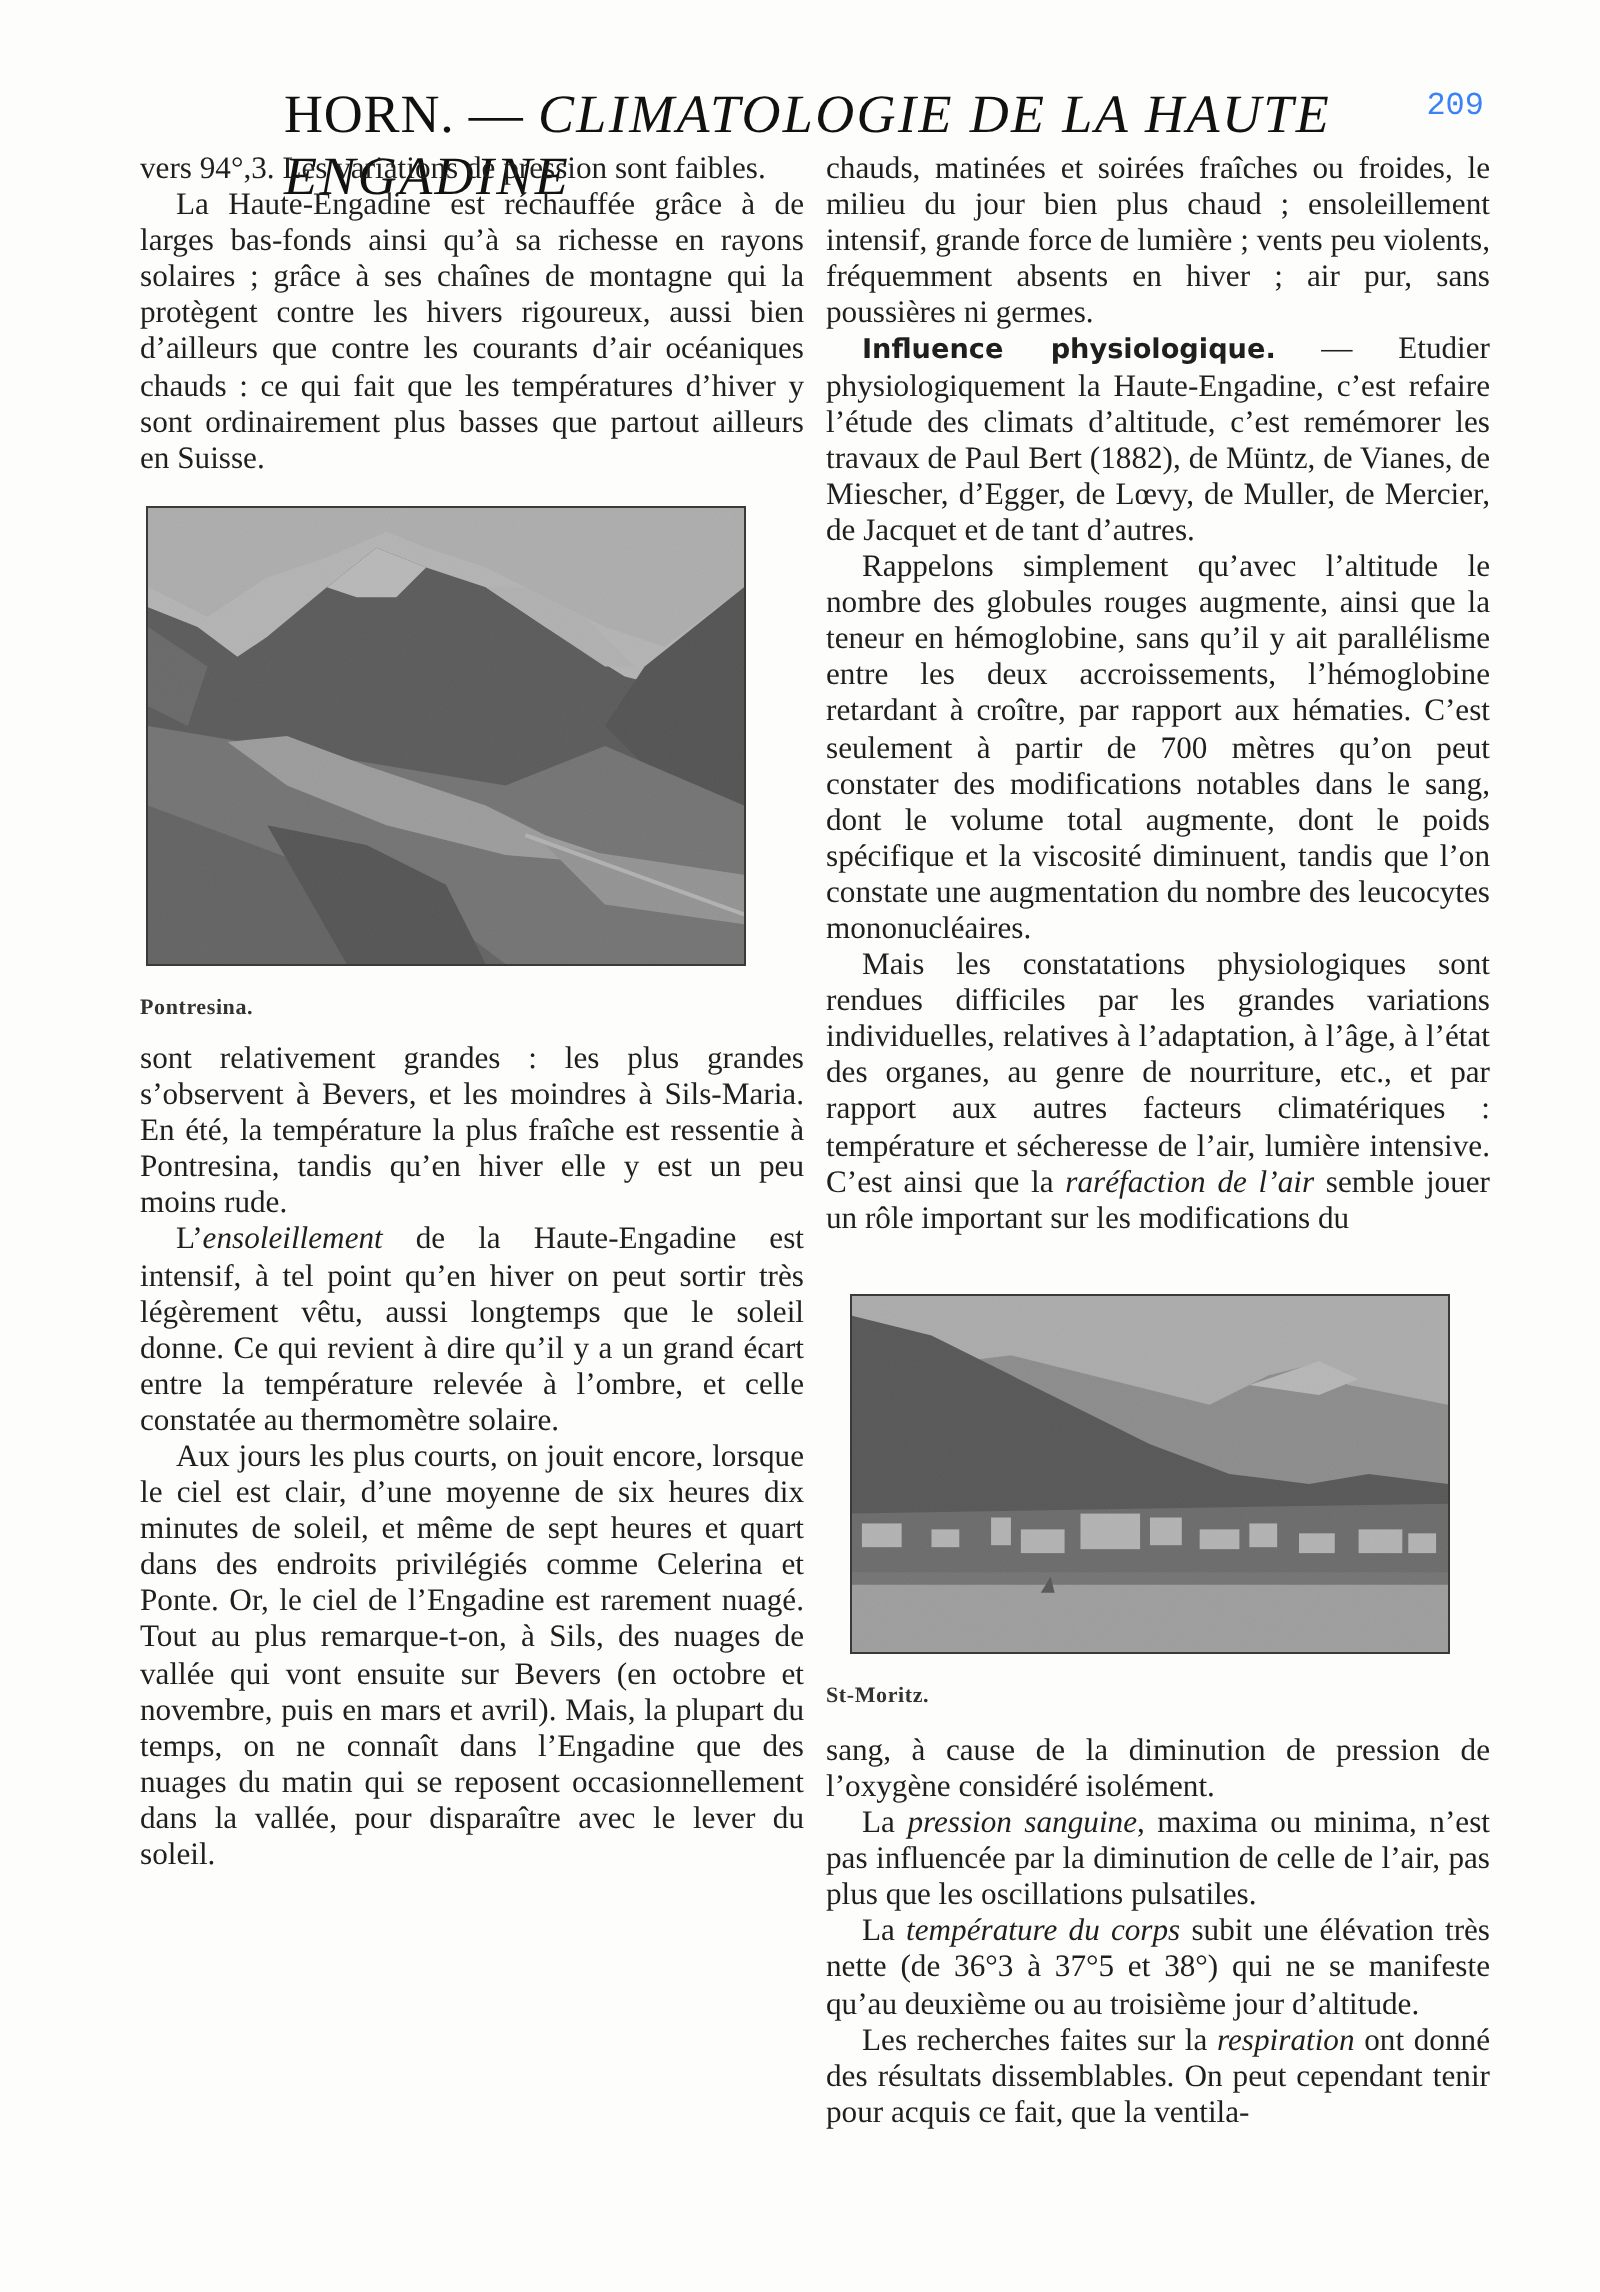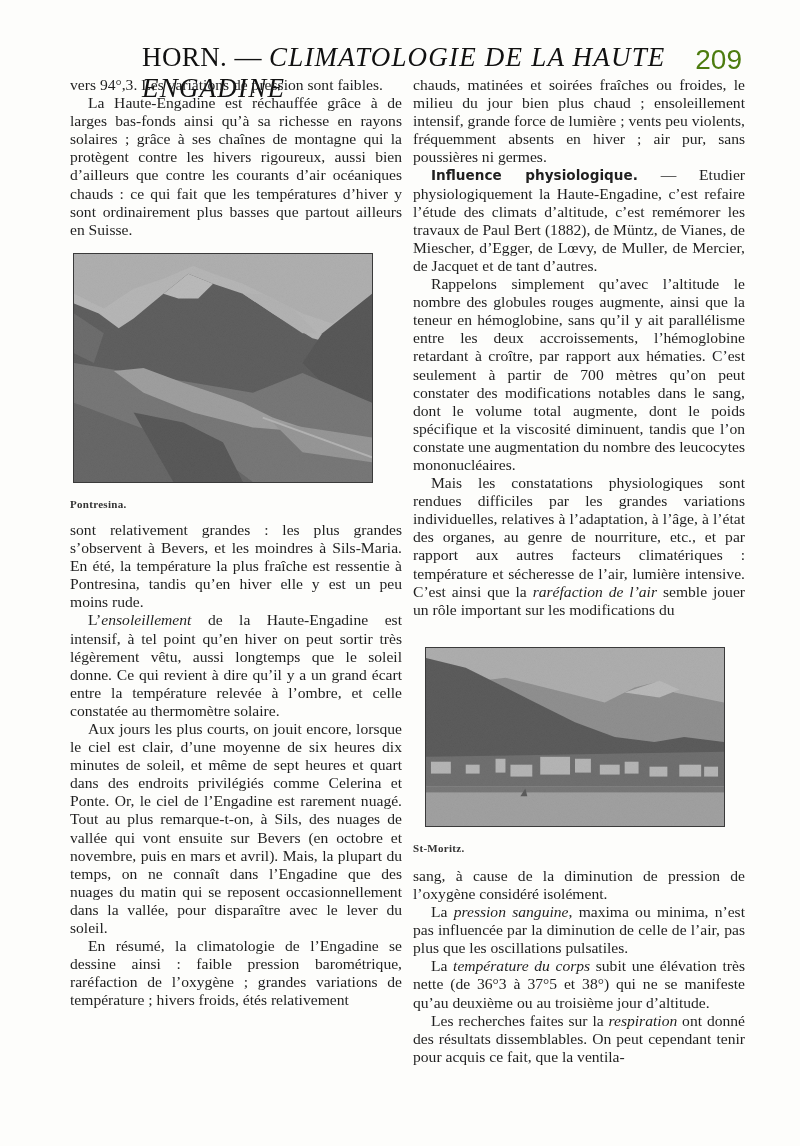--- a/index.html
+++ b/index.html
@@ -16,22 +16,22 @@
     }
     .header .title {
       position: absolute; left: 82px; top: 0;
       font-family: "Liberation Serif", serif;
       font-size: 27px; letter-spacing: 0.4px; color: #111;
     }
     .header .title .author { font-weight: normal; }
     .header .title .subtitle { font-style: italic; letter-spacing: 1.2px; }
     .header .page-num {
       position: absolute; right: -2px; top: 2px;
-      font-family: Liberation Sans, sans-serif;
-      font-size: 28px; color: #4d7c0f;
+      font-family: Liberation Mono, monospace;
+      font-size: 16px; color: #3b82f6;
     }
     .col {
       position: absolute; top: 76px; width: 332px;
       font-family: "Liberation Serif", serif;
       font-size: 15.6px; line-height: 18.1px; color: #1f1f1f;
     }
     .col.left { left: 70px; }
     .col.right { left: 413px; }
     .col p { margin: 0; text-align: justify; hyphens: manual; }
     .col p.indent { text-indent: 18px; }
@@ -93,21 +93,20 @@
         <line x1="190" y1="165" x2="300" y2="205" stroke="#e2e2e2" stroke-width="2"></line>
         <rect x="0" y="0" width="300" height="230" fill="#888" filter="url(#grain1)" opacity="0.5"></rect>
       </svg>
     </div>
     <div class="caption">Pontresina.</div>
   </div>
 
   <p style="">sont relativement grandes : les plus grandes s’observent à Bevers, et les moindres à Sils-Maria. En été, la température la plus fraîche est ressentie à Pontresina, tandis qu’en hiver elle y est un peu moins rude.</p>
   <p class="indent"><span>L’</span><em>ensoleillement</em><span> de la Haute-Engadine est intensif, à tel point qu’en hiver on peut sortir très légèrement vêtu, aussi longtemps que le soleil donne. Ce qui revient à dire qu’il y a un grand écart entre la température relevée à l’ombre, et celle constatée au thermomètre solaire.</span></p>
   <p class="indent">Aux jours les plus courts, on jouit encore, lorsque le ciel est clair, d’une moyenne de six heures dix minutes de soleil, et même de sept heures et quart dans des endroits privilégiés comme Celerina et Ponte. Or, le ciel de l’Engadine est rarement nuagé. Tout au plus remarque-t-on, à Sils, des nuages de vallée qui vont ensuite sur Bevers (en octobre et novembre, puis en mars et avril). Mais, la plupart du temps, on ne connaît dans l’Engadine que des nuages du matin qui se reposent occasionnellement dans la vallée, pour disparaître avec le lever du soleil.</p>
-  <p class="indent">En résumé, la climatologie de l’Engadine se dessine ainsi : faible pression barométrique, raréfaction de l’oxygène ; grandes variations de température ; hivers froids, étés relativement</p>
 </div>
 
 <div class="col right">
   <p>chauds, matinées et soirées fraîches ou froides, le milieu du jour bien plus chaud ; ensoleillement intensif, grande force de lumière ; vents peu violents, fréquemment absents en hiver ; air pur, sans poussières ni germes.</p>
   <p class="indent"><span class="lead">Influence physiologique.</span><span> — Etudier physiologiquement la Haute-Engadine, c’est refaire l’étude des climats d’altitude, c’est remémorer les travaux de Paul Bert (1882), de Müntz, de Vianes, de Miescher, d’Egger, de Lœvy, de Muller, de Mercier, de Jacquet et de tant d’autres.</span></p>
   <p class="indent">Rappelons simplement qu’avec l’altitude le nombre des globules rouges augmente, ainsi que la teneur en hémoglobine, sans qu’il y ait parallélisme entre les deux accroissements, l’hémoglobine retardant à croître, par rapport aux hématies. C’est seulement à partir de 700 mètres qu’on peut constater des modifications notables dans le sang, dont le volume total augmente, dont le poids spécifique et la viscosité diminuent, tandis que l’on constate une augmentation du nombre des leucocytes mononucléaires.</p>
   <p class="indent"><span>Mais les constatations physiologiques sont rendues difficiles par les grandes variations individuelles, relatives à l’adaptation, à l’âge, à l’état des organes, au genre de nourriture, etc., et par rapport aux autres facteurs climatériques : température et sécheresse de l’air, lumière intensive. C’est ainsi que la </span><em>raréfaction de l’air</em><span> semble jouer un rôle important sur les modifications du</span></p>
 
   <div class="figure" style="margin-top:28px;">
     <div class="photo" style="width:298px;height:178px;margin-left:12px;">

